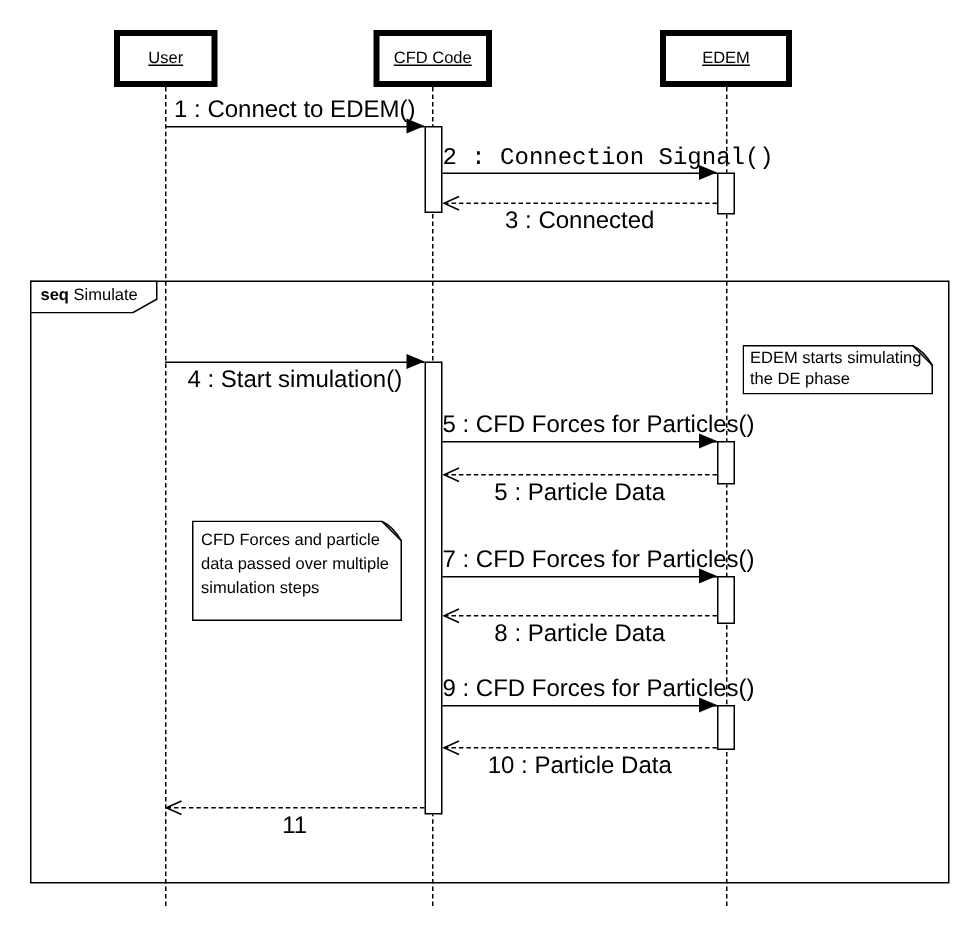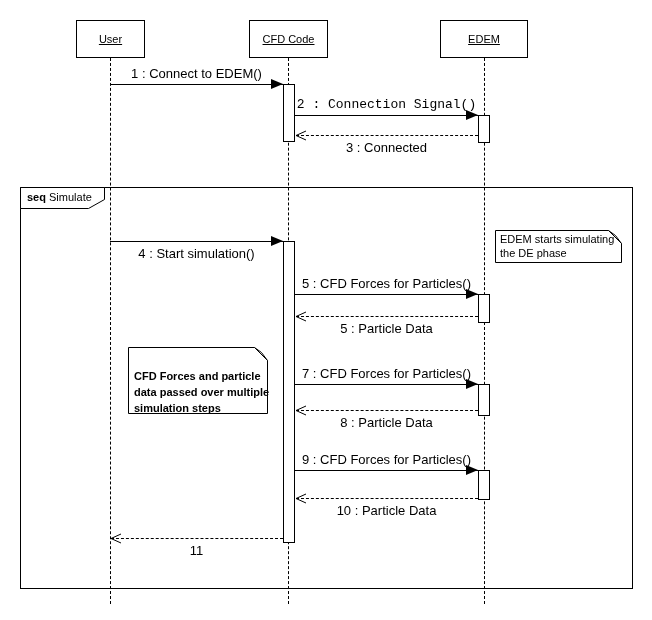--- a/index.html
+++ b/index.html
@@ -1,26 +1,26 @@
 <!DOCTYPE html>
 <html><head>
 <meta charset="utf-8">
 <style>
   html,body{margin:0;padding:0;background:#ffffff;}
   body{width:652px;height:620px;position:relative;font-family:"Liberation Sans",sans-serif;color:#000;}
   .abs{position:absolute;}
   .diagram{position:absolute;left:0;top:0;width:652px;height:620px;background:#fff;}
-  .actor{border:1px solid #000000;background:#fff;box-sizing:border-box;
+  .actor{border:4px solid #000000;background:#fff;box-sizing:border-box;
          display:flex;align-items:center;justify-content:center;}
   .actor-label{font-size:11px;text-decoration:underline;white-space:nowrap;}
   .lifeline{width:0;border-left:1px dashed #000;}
   .bar{background:#fff;border:1px solid #000;box-sizing:border-box;width:12px;}
   .mline-solid{border-top:1px solid #000;height:0;}
   .mline-dashed{border-top:1px dashed #000;height:0;}
-  .mlabel{font-size:13px;height:14px;line-height:14px;text-align:center;white-space:nowrap;}
+  .mlabel{font-size:16px;height:14px;line-height:14px;text-align:center;white-space:nowrap;}
   .ah-filled{width:0;height:0;border-top:5px solid transparent;border-bottom:5px solid transparent;
              border-left:12px solid #000;}
   .frame{border:1px solid #000;box-sizing:border-box;background:transparent;}
   .pentagon-text{position:absolute;left:7px;top:0;height:21px;line-height:21px;font-size:11px;white-space:nowrap;}
   .pentagon-text .op{font-weight:bold;margin-top:24px;}
   .note-lines{position:relative;font-size:11px;white-space:nowrap;}
   .note-svg{position:absolute;left:0;top:0;}
 </style>
 </head>
 <body>
@@ -135,21 +135,21 @@
       <div>EDEM starts simulating</div>
       <div>the DE phase</div>
     </div>
   </div>
 
   <div class="abs" style="left:128px;top:347px;width:140px;height:67px;">
     <svg class="note-svg" width="140" height="67">
       <path d="M0.5,0.5 L126.5,0.5 L139.5,13.5 L139.5,66.5 L0.5,66.5 Z" fill="#ffffff" stroke="#000000" stroke-width="1"></path>
       <path d="M126.5,0.5 Q134,4 139.5,13.5" fill="none" stroke="#000000" stroke-width="1"></path>
     </svg>
-    <div class="note-lines" style="padding:21px 0 0 6px;line-height:16px;font-weight:bold;">
+    <div class="note-lines" style="padding:5px 0 0 6px;line-height:16px;">
       <div>CFD Forces and particle</div>
       <div>data passed over multiple</div>
       <div>simulation steps</div>
     </div>
   </div>
 
   <div class="abs actor" style="left:76px;top:20px;width:69px;height:38px;">
     <span class="actor-label">User</span>
   </div>
   <div class="abs actor" style="left:249px;top:20px;width:79px;height:38px;">

